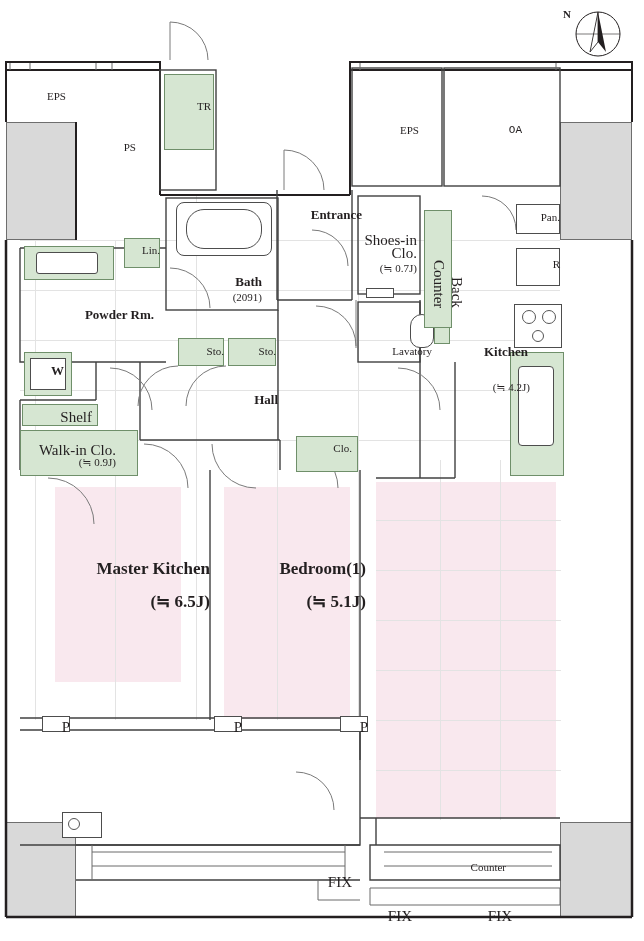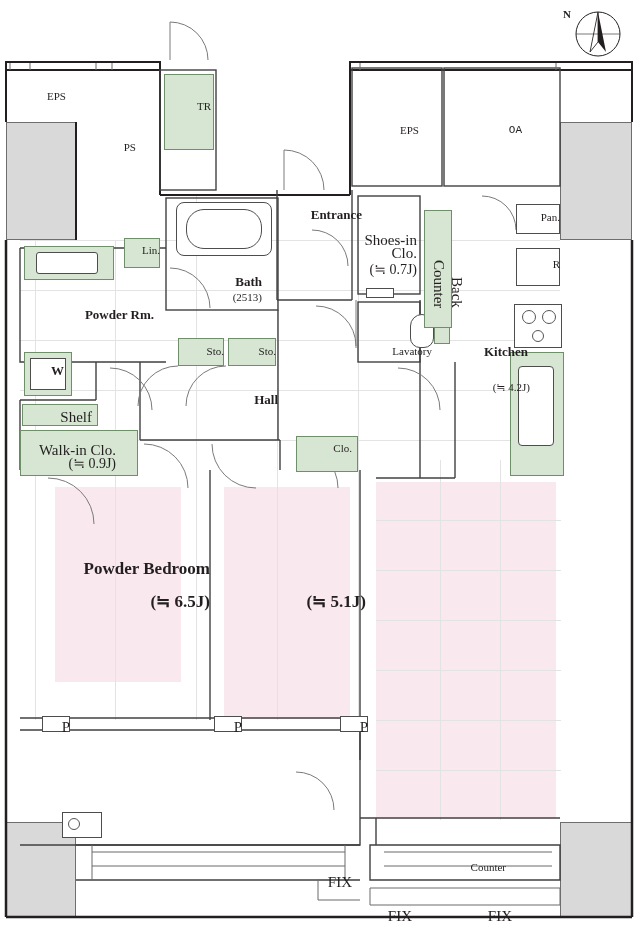--- a/index.html
+++ b/index.html
@@ -46,21 +46,21 @@
     position: absolute;
     color: #231f20;
     text-align: right;
     line-height: 1.15;
     white-space: nowrap;
   }
   .lbl.big { font-size: 17px; font-weight: bold; }
   .lbl.med { font-size: 13px; font-weight: bold; }
   .lbl.small { font-size: 11px; }
   .lbl.tiny { font-size: 15px; }
-  .lbl.xtiny { font-size: 14px; }
+  .lbl.xtiny { font-size: 11px; }
   .lbl.vert {
     writing-mode: vertical-rl;
     text-orientation: mixed;
     white-space: nowrap;
   }
 
   svg.overlay {
     position: absolute;
     left: 0; top: 0;
     width: 644px; height: 941px;
@@ -296,42 +296,43 @@
 
   <div class="lbl tiny vert" style="left:430px; top:218px; height:90px;">Back<br>Counter</div>
 
   <div class="lbl tiny" style="left:361px; top:232px; width:56px;">Shoes-in</div>
   <div class="lbl tiny" style="left:361px; top:245px; width:56px;">Clo.</div>
   <div class="lbl xtiny" style="left:361px; top:262px; width:56px;">(≒ 0.7J)</div>
 
   <div class="lbl med" style="left:278px; top:208px; width:84px;">Entrance</div>
 
   <div class="lbl med" style="left:182px; top:275px; width:80px;">Bath</div>
-  <div class="lbl small" style="left:182px; top:291px; width:80px;">(2513)</div>
+  <div class="lbl small" style="left:182px; top:291px; width:80px;">(2091)</div>
 
   <div class="lbl med" style="left:44px; top:308px; width:110px;">Powder Rm.</div>
   <div class="lbl small" style="left:124px; top:244px; width:36px;">Lin.</div>
   <div class="lbl med" style="left:32px; top:364px; width:32px;">W</div>
   <div class="lbl tiny" style="left:28px; top:409px; width:64px;">Shelf</div>
   <div class="lbl tiny" style="left:24px; top:442px; width:92px;">Walk-in Clo.</div>
   <div class="lbl xtiny" style="left:24px; top:456px; width:92px;">(≒ 0.9J)</div>
 
   <div class="lbl small" style="left:178px; top:345px; width:46px;">Sto.</div>
   <div class="lbl small" style="left:228px; top:345px; width:48px;">Sto.</div>
   <div class="lbl med" style="left:218px; top:393px; width:60px;">Hall</div>
   <div class="lbl small" style="left:302px; top:442px; width:50px;">Clo.</div>
 
   <div class="lbl small" style="left:358px; top:345px; width:74px;">Lavatory</div>
 
   <div class="lbl med" style="left:458px; top:345px; width:70px;">Kitchen</div>
   <div class="lbl small" style="left:456px; top:381px; width:74px;">(≒ 4.2J)</div>
 
-  <div class="lbl big" style="left:28px; top:559px; width:182px;">Powder Bedroom</div>
+  <div class="lbl big" style="left:28px; top:559px; width:182px;">Master Kitchen</div>
   <div class="lbl big" style="left:28px; top:592px; width:182px;">(≒ 6.5J)</div>
 
+  <div class="lbl big" style="left:216px; top:559px; width:150px;">Bedroom(1)</div>
   <div class="lbl big" style="left:216px; top:592px; width:150px;font-family:Liberation Serif, serif;">(≒ 5.1J)</div>
 
 
 
   <div class="lbl tiny" style="left:42px; top:719px; width:28px;">P</div>
   <div class="lbl tiny" style="left:214px; top:719px; width:28px;">P</div>
   <div class="lbl tiny" style="left:340px; top:719px; width:28px;">P</div>
 
   <div class="lbl small" style="left:420px; top:861px; width:86px;">Counter</div>
   <div class="lbl tiny" style="left:318px; top:874px; width:34px;">FIX</div>

